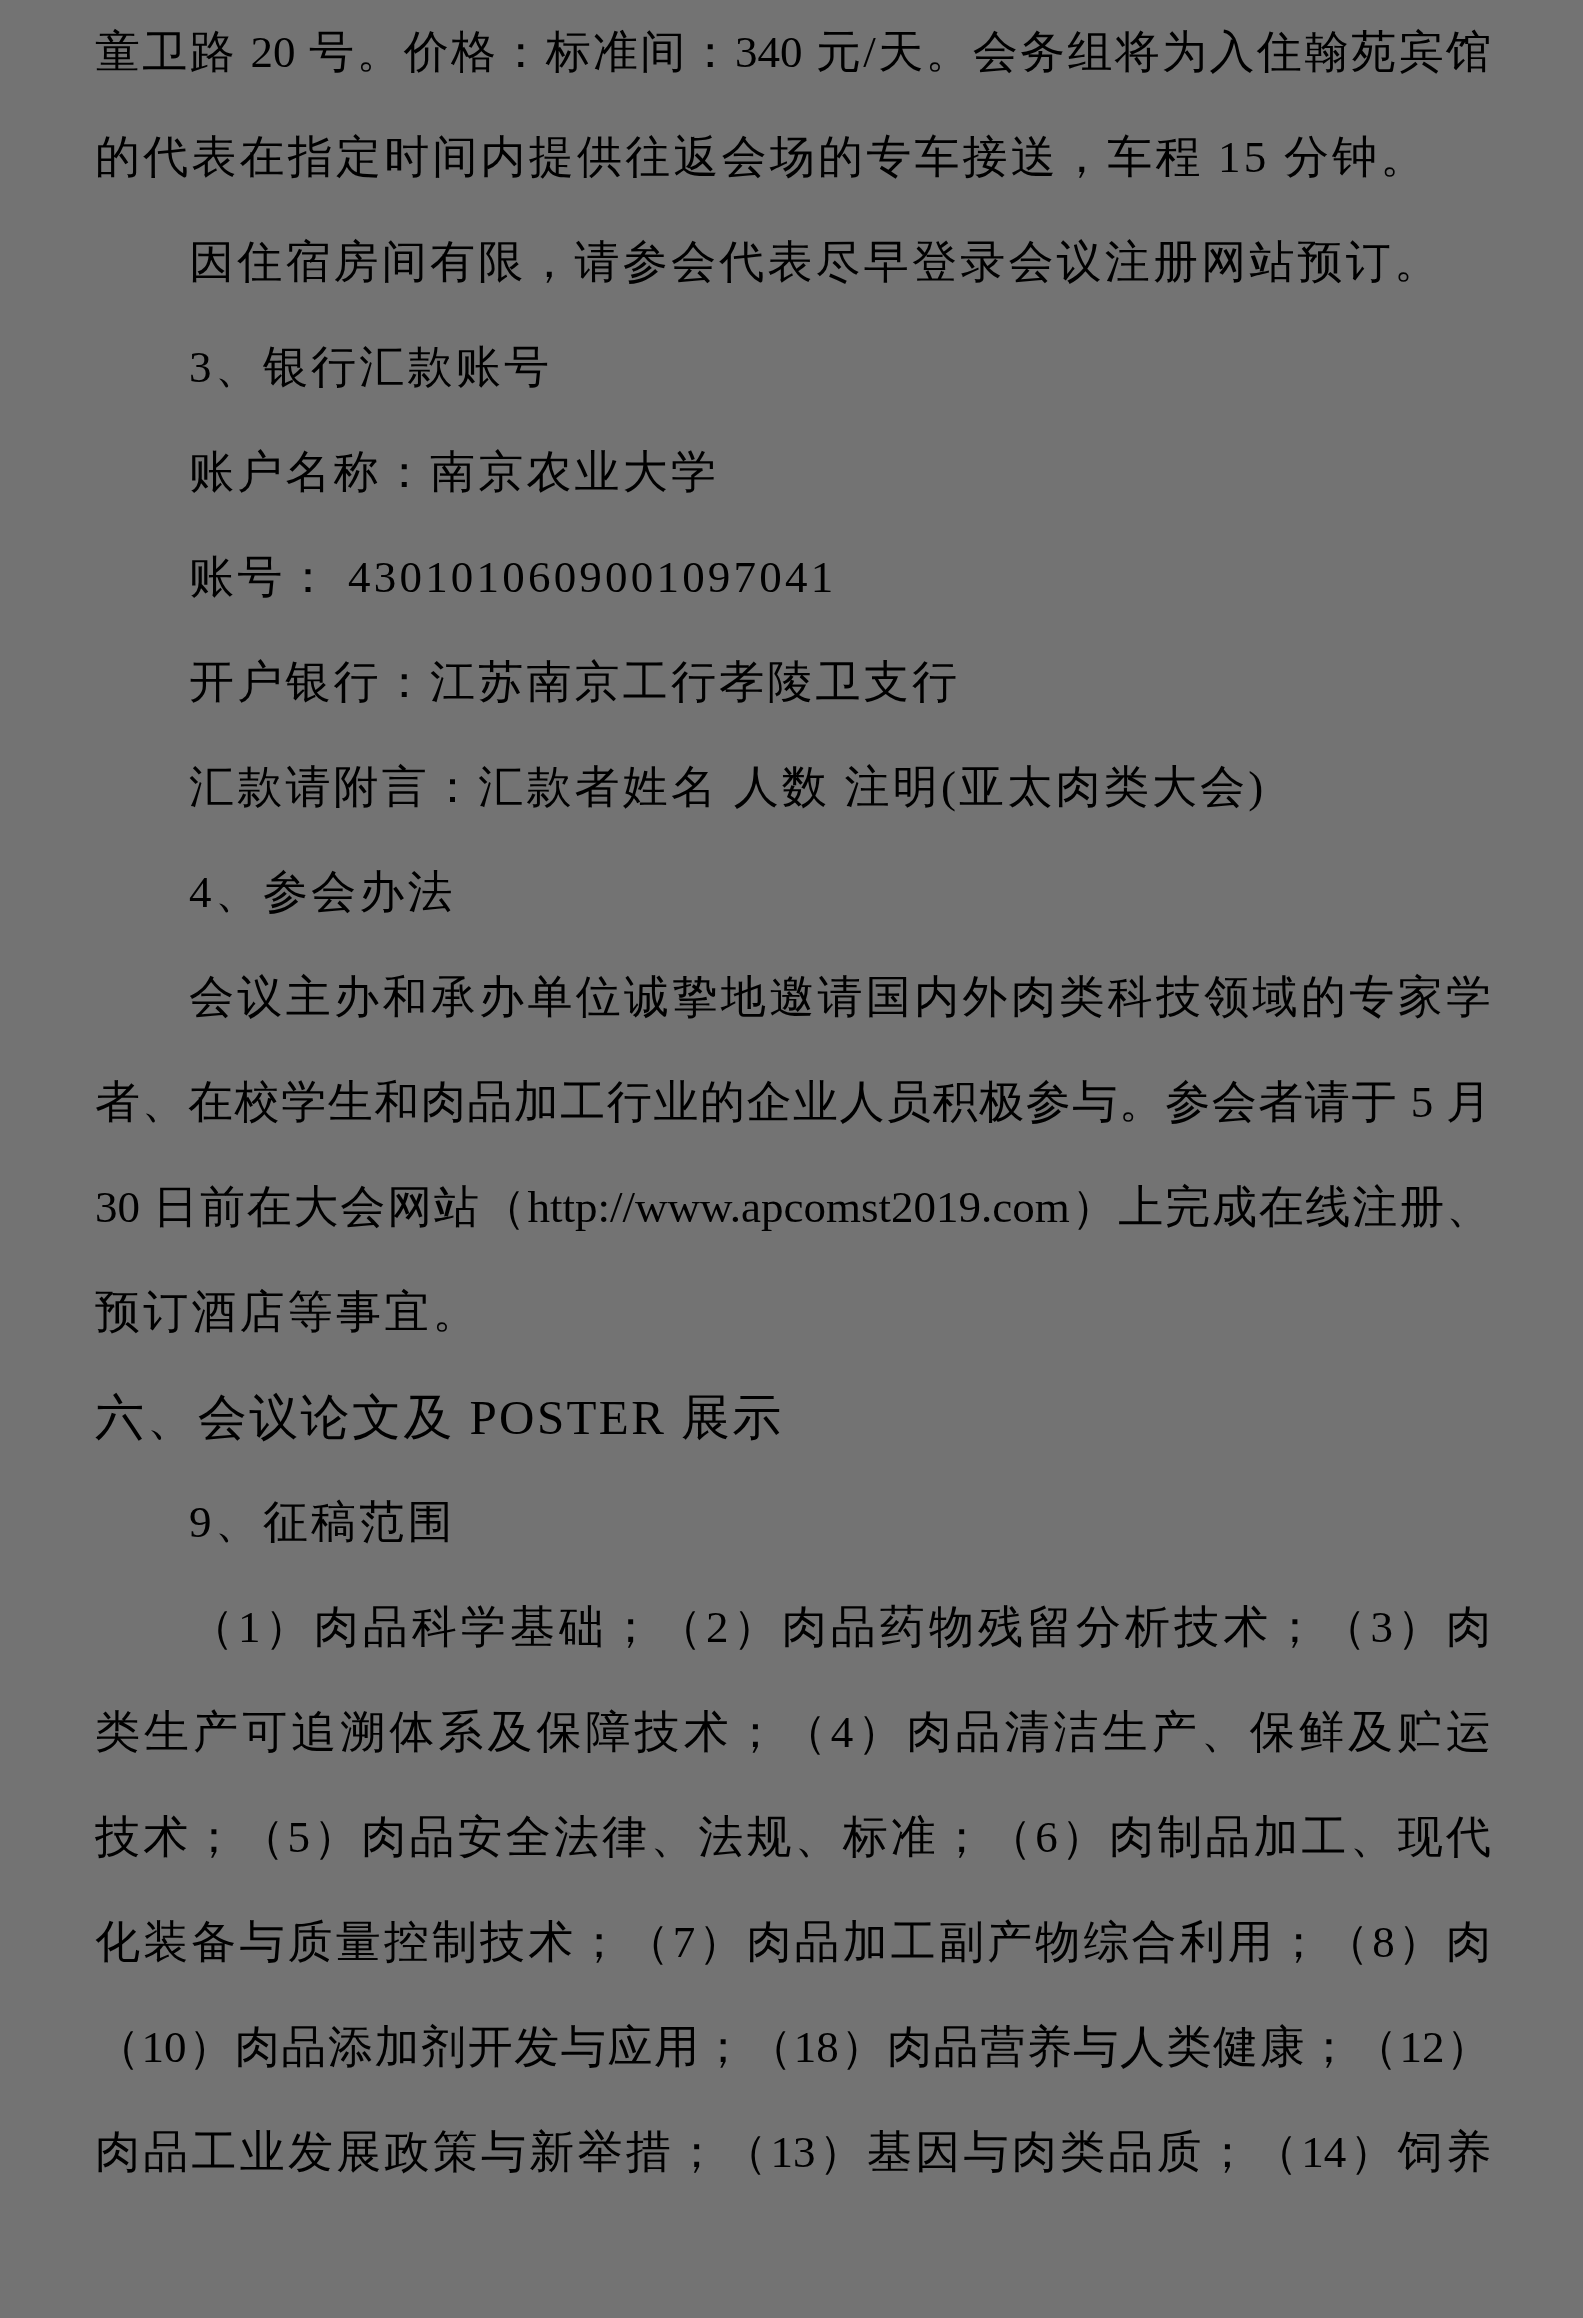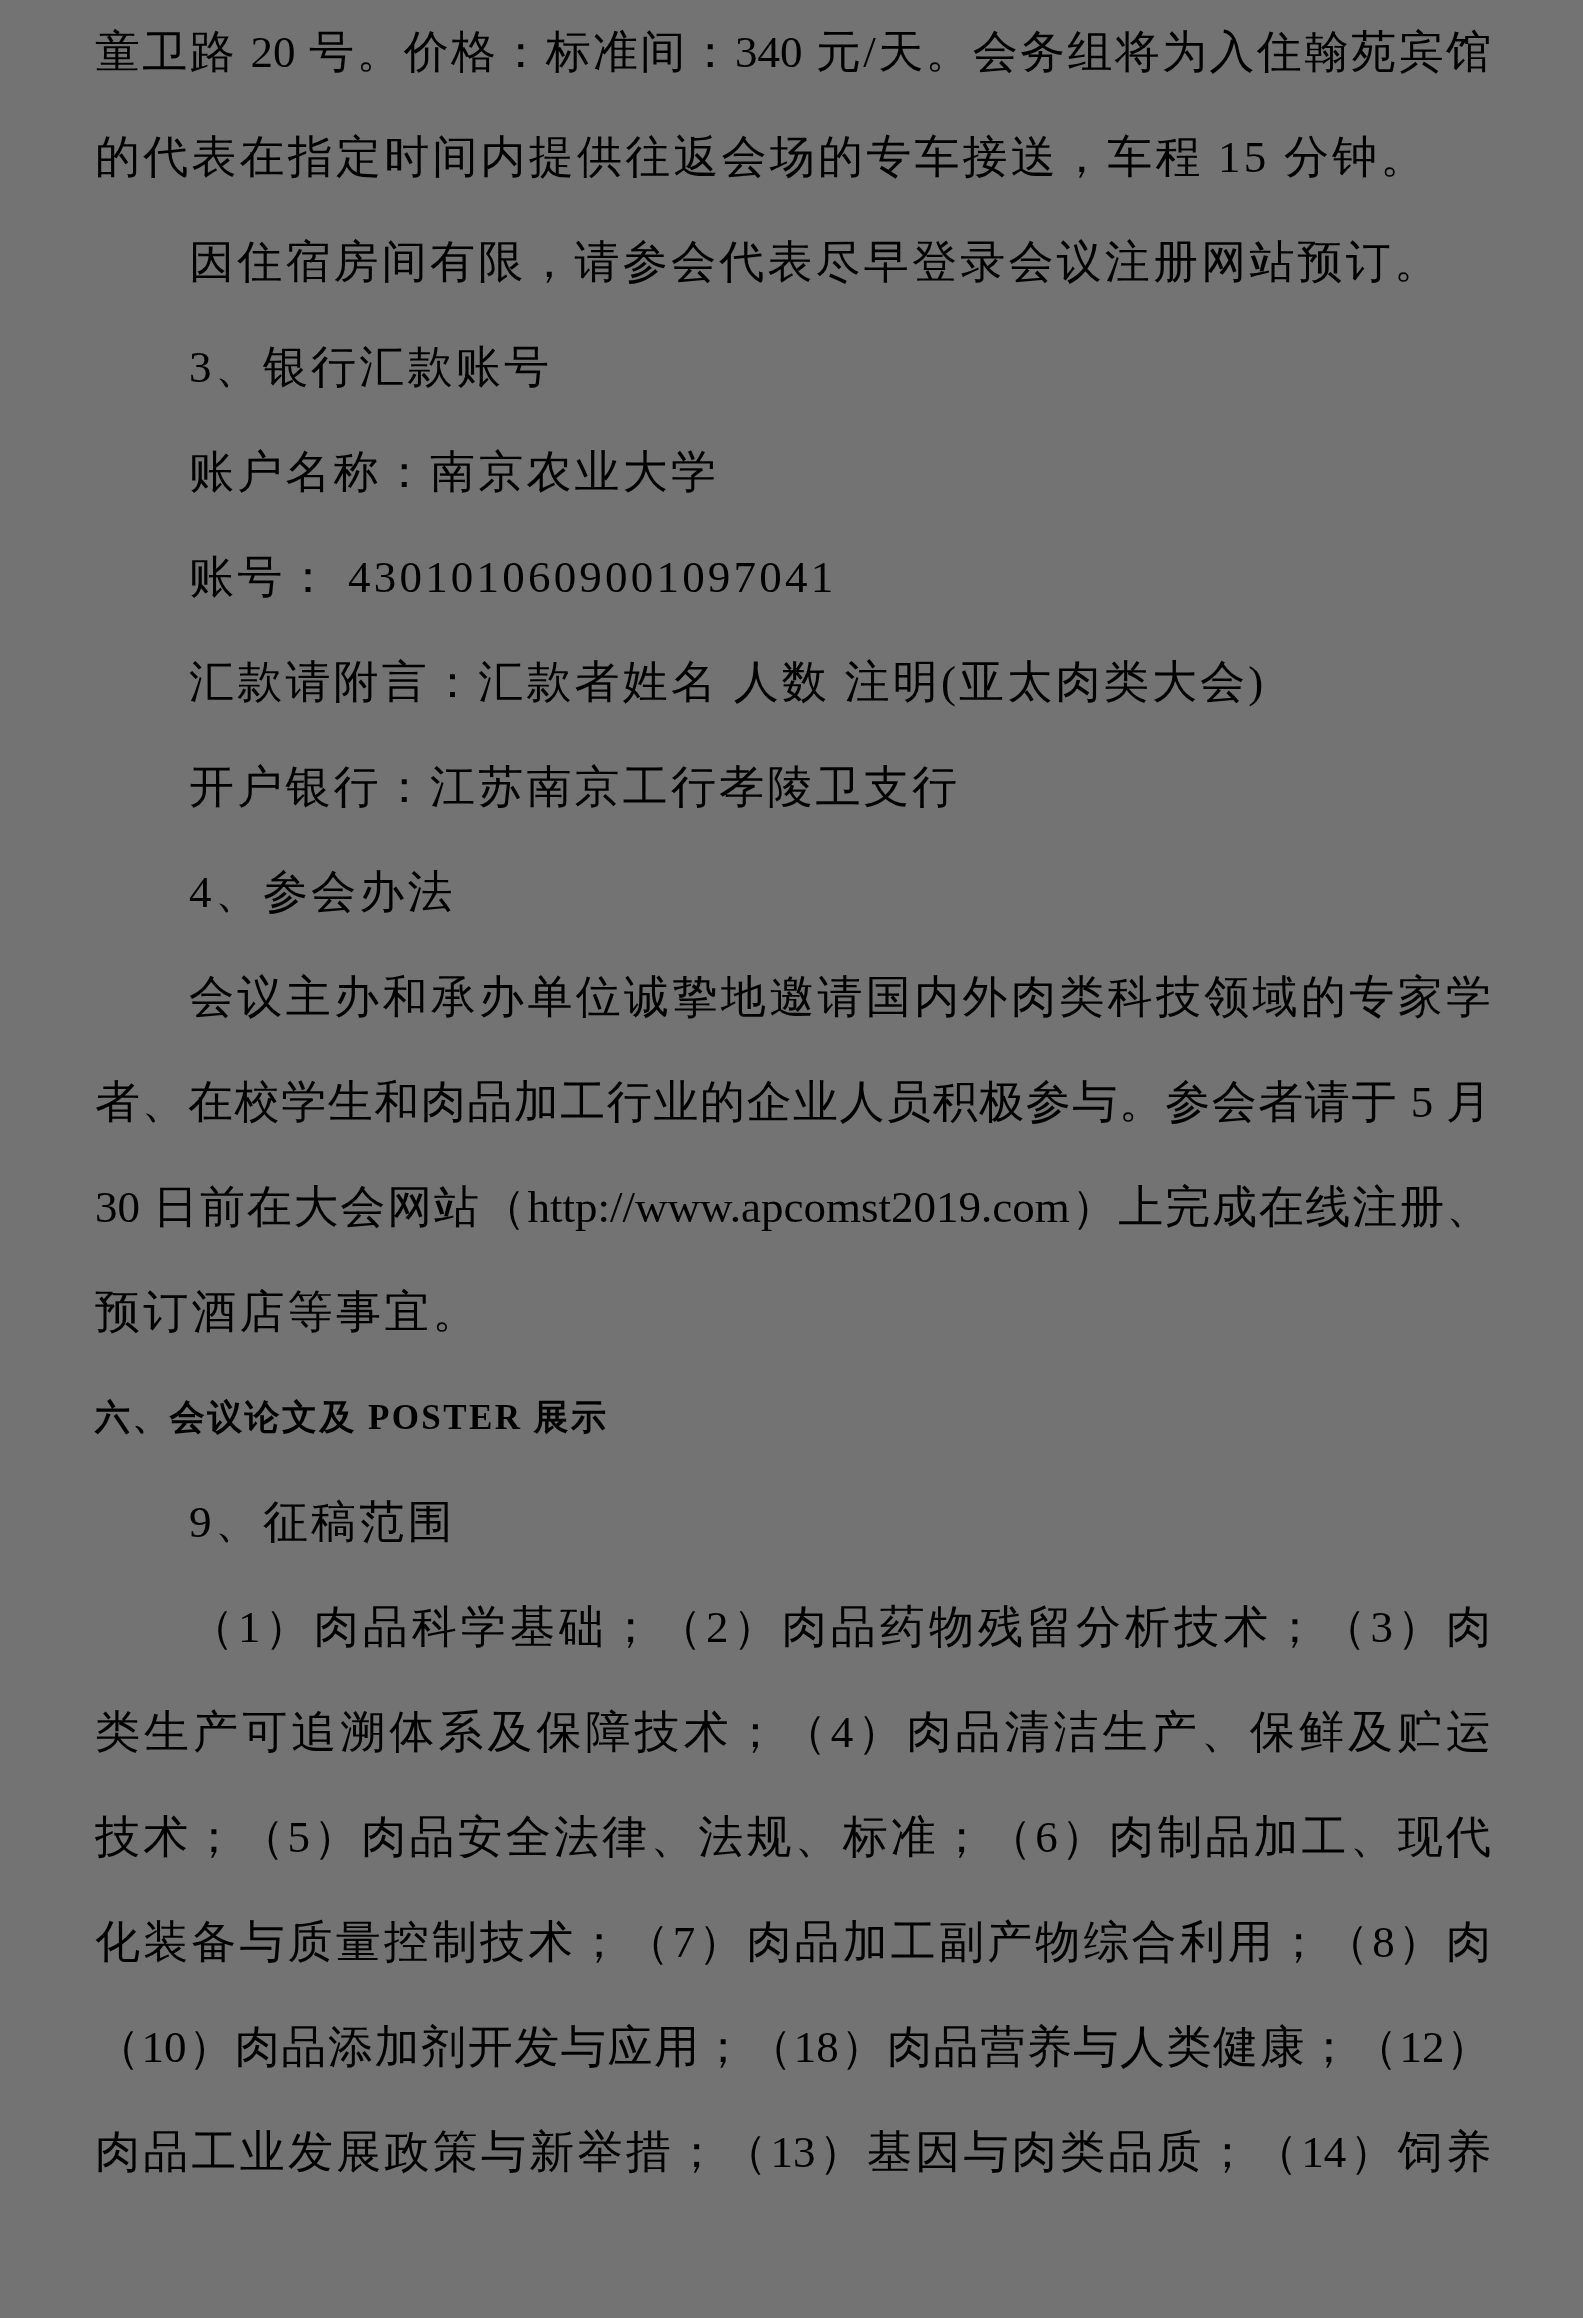--- a/index.html
+++ b/index.html
@@ -24,38 +24,38 @@
     color: #000000;
   }
   .line.justify {
     letter-spacing: 0;
     white-space: normal;
     text-align: justify;
     text-align-last: justify;
   }
   .line.indent { text-indent: 94px; }
   .line.heading {
-    font-weight: bold;
-    font-size: 35px;
+    font-weight: normal;
+    font-size: 49px;
     letter-spacing: 2.4px;
   }
 </style>
 </head>
 <body>
 
 <div class="page">
   <div class="doc-body">
       <div class="line justify">童卫路 20 号。价格：标准间：340 元/天。会务组将为入住翰苑宾馆</div>
       <div class="line">的代表在指定时间内提供往返会场的专车接送，车程 15 分钟。</div>
       <div class="line indent">因住宿房间有限，请参会代表尽早登录会议注册网站预订。</div>
       <div class="line indent">3、银行汇款账号</div>
       <div class="line indent">账户名称：南京农业大学</div>
       <div class="line indent">账号：  4301010609001097041</div>
+      <div class="line indent">开户银行：江苏南京工行孝陵卫支行</div>
       <div class="line indent">汇款请附言：汇款者姓名 人数 注明(亚太肉类大会)</div>
-      <div class="line indent">开户银行：江苏南京工行孝陵卫支行</div>
       <div class="line indent">4、参会办法</div>
       <div class="line indent justify">会议主办和承办单位诚挚地邀请国内外肉类科技领域的专家学</div>
       <div class="line justify">者、在校学生和肉品加工行业的企业人员积极参与。参会者请于 5 月</div>
       <div class="line justify">30 日前在大会网站（http://www.apcomst2019.com）上完成在线注册、</div>
       <div class="line">预订酒店等事宜。</div>
       <div class="line heading">六、会议论文及 POSTER 展示</div>
       <div class="line indent">9、征稿范围</div>
       <div class="line indent justify">（1）肉品科学基础；（2）肉品药物残留分析技术；（3）肉</div>
       <div class="line justify">类生产可追溯体系及保障技术；（4）肉品清洁生产、保鲜及贮运</div>
       <div class="line justify">技术；（5）肉品安全法律、法规、标准；（6）肉制品加工、现代</div>

